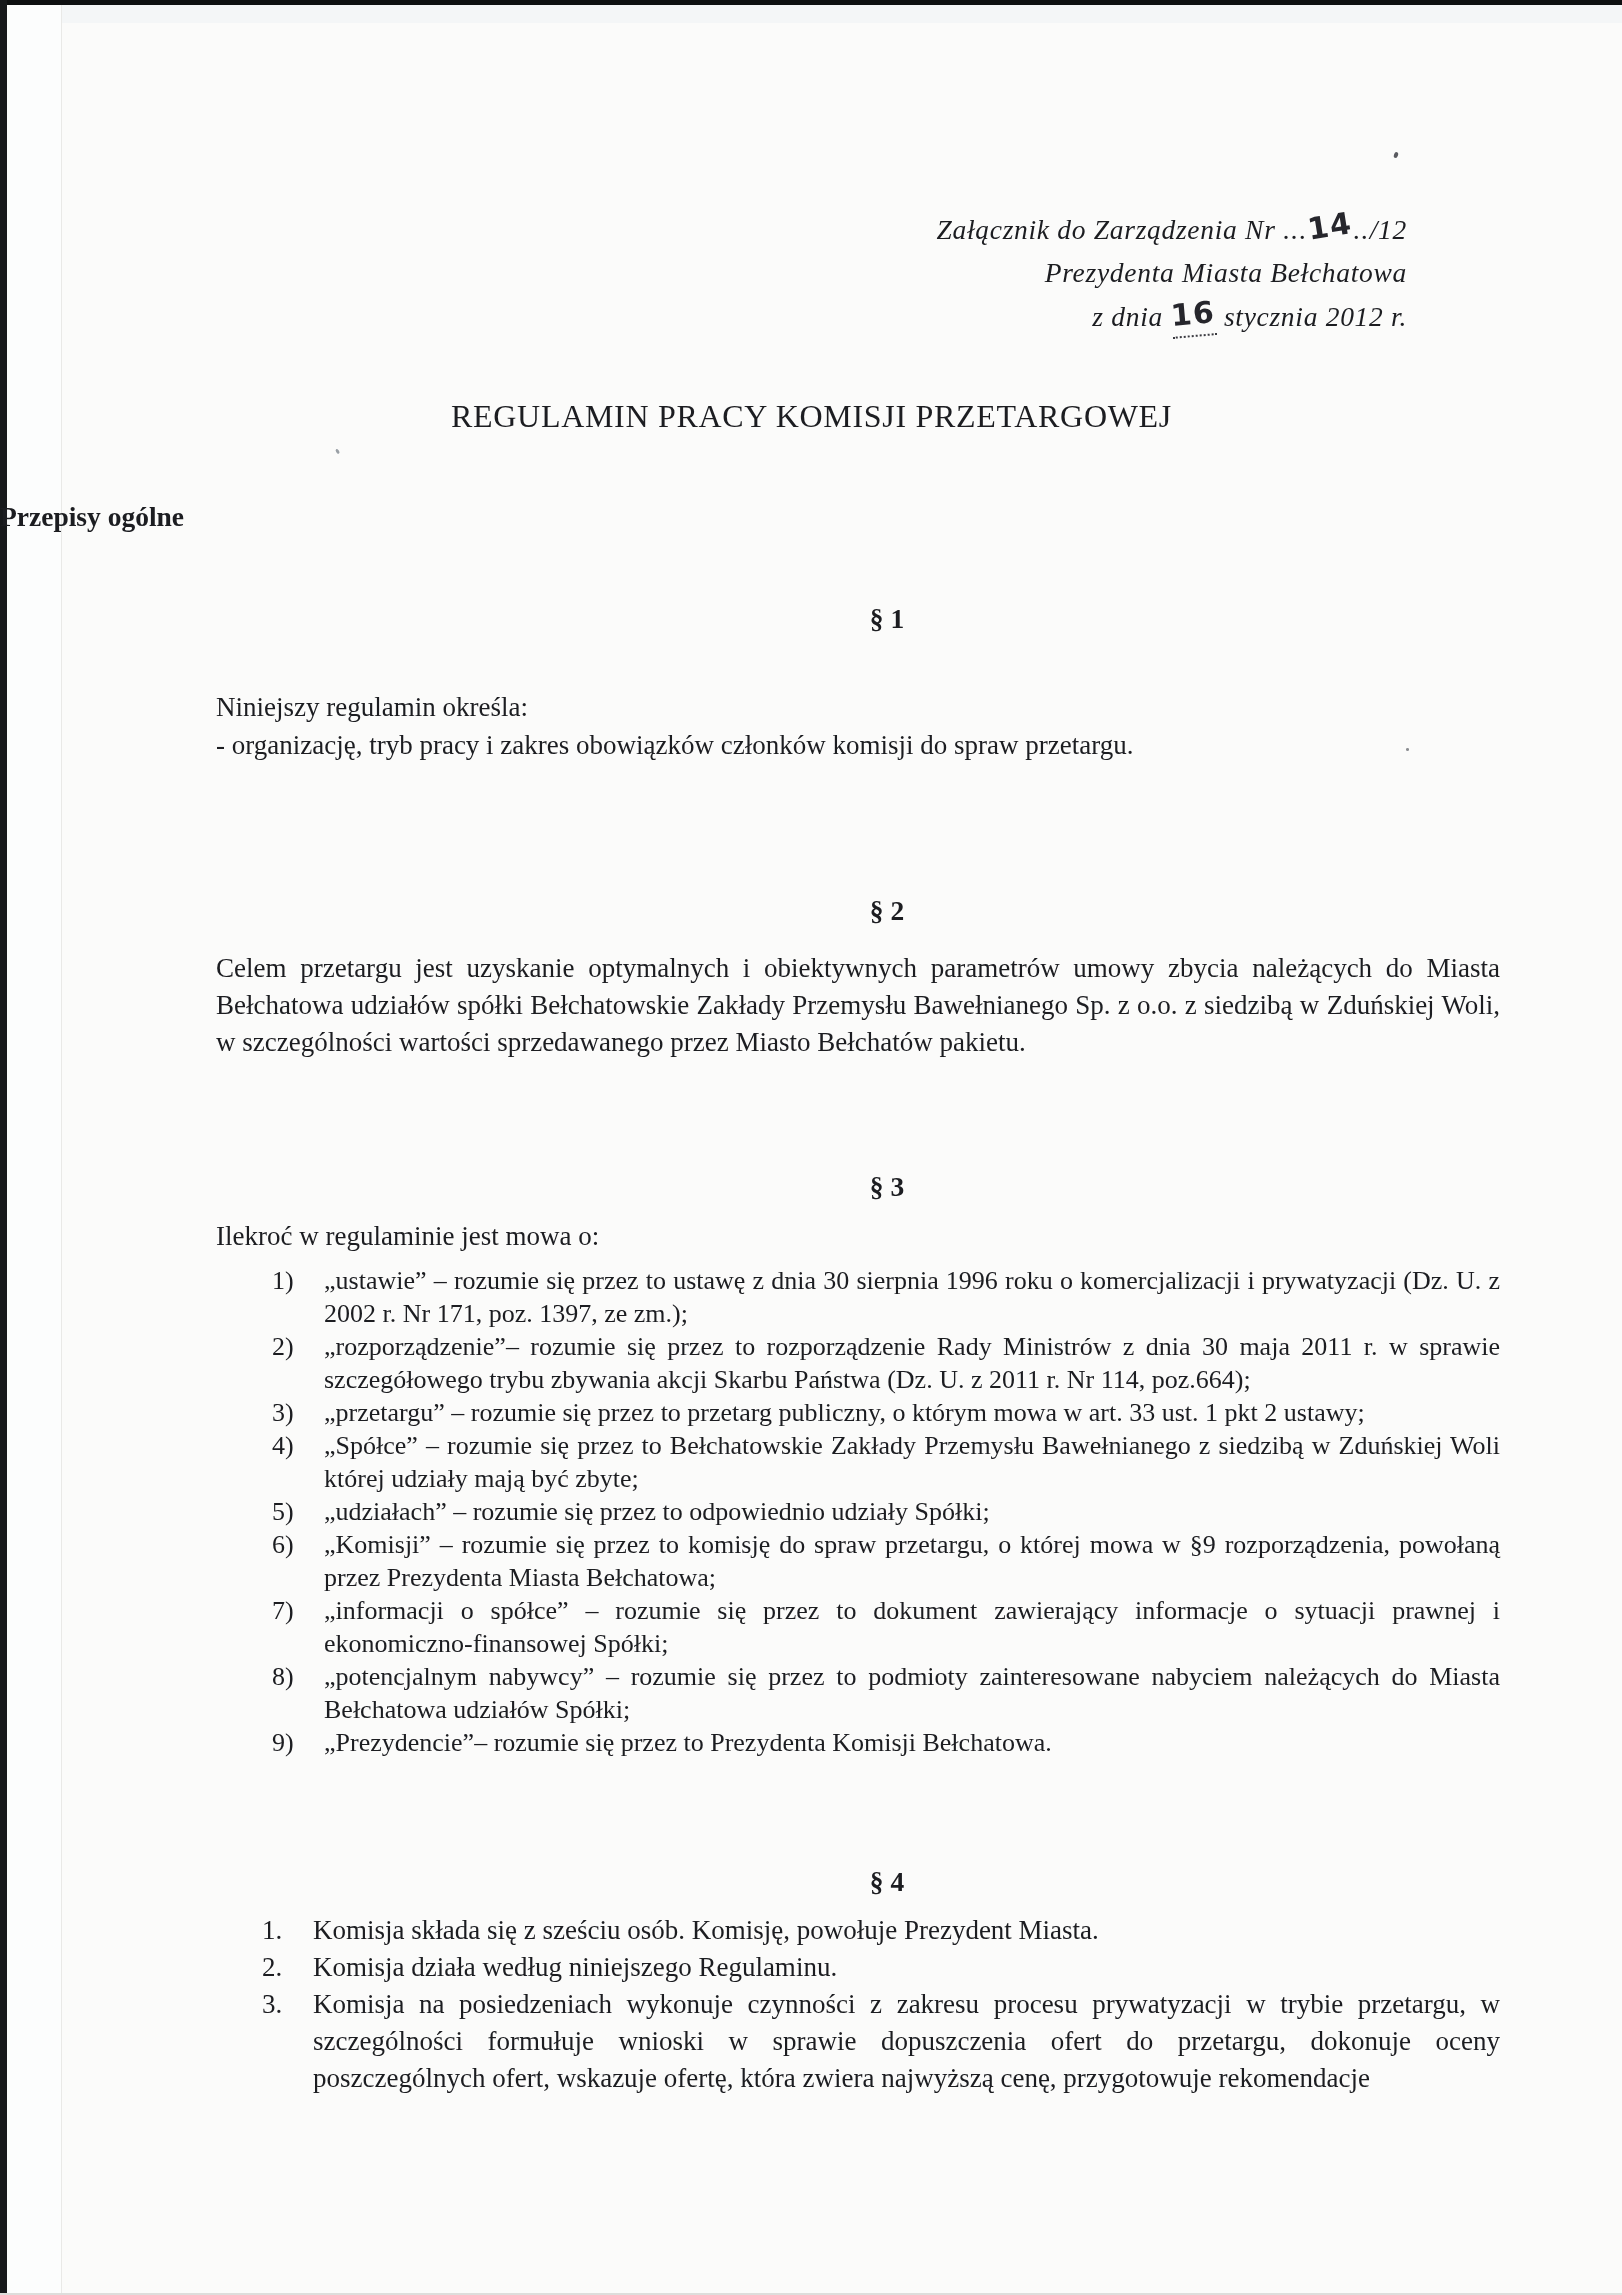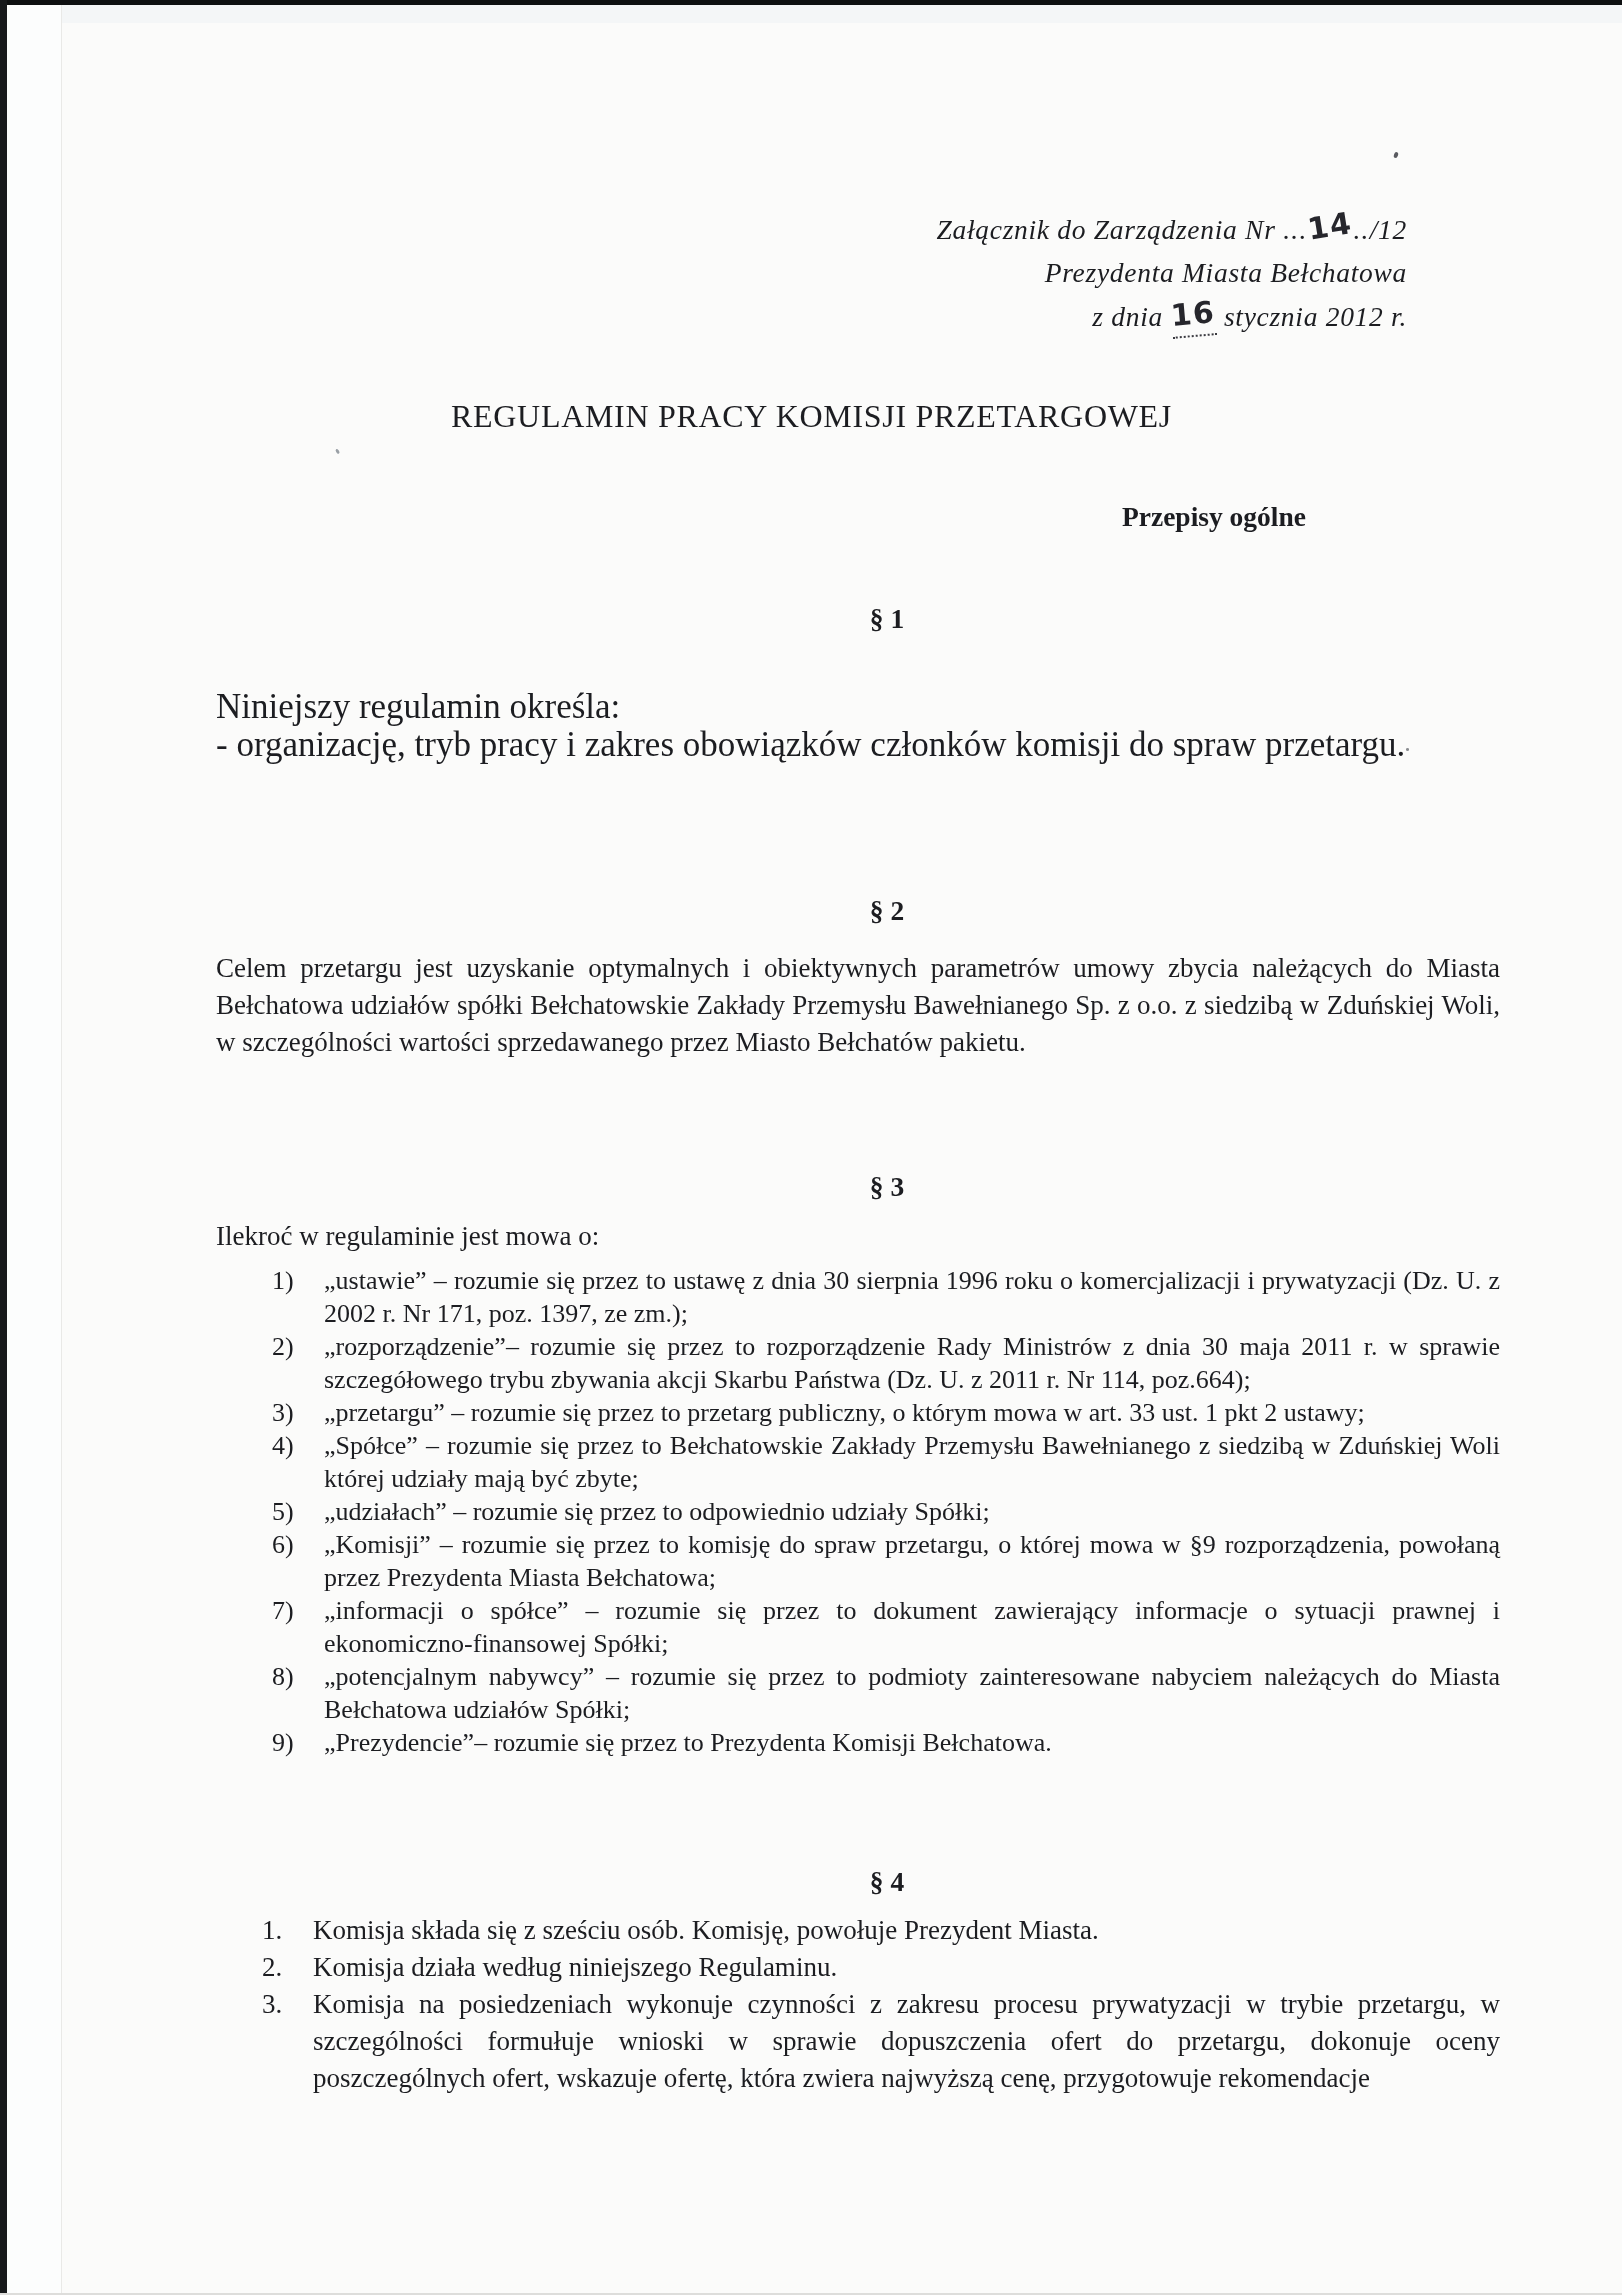--- a/index.html
+++ b/index.html
@@ -35,28 +35,28 @@
     transform:rotate(-9deg) translateY(-2.6px); margin:0 0.7px; letter-spacing:1.3px;
   }
   .hand.h16 { transform:rotate(-5deg) translateY(-2px); border-bottom:2px dotted #3a3a40; }
   
   .doc-title {
     position:absolute; top:398px; left:0; width:1623px; margin:0;
     text-align:center; font-size:32px; font-weight:400; letter-spacing:0.7px;
   }
   .doc-subtitle {
     position:absolute; top:501px; left:0; width:1306px; margin:0;
-    text-align:right; font-size:27.5px; font-weight:700;
+    text-align:left; font-size:27.5px; font-weight:700;
   }
   .sec-h {
     position:absolute; left:275px; width:1224px;
     text-align:center; font-size:27.5px; font-weight:700;
   }
   
-  .s1-body { position:absolute; top:688px; left:216px; width:1302px; font-size:35px; line-height:38px; }
+  .s1-body { position:absolute; top:688px; left:216px; width:1302px; font-size:27px; line-height:38px; }
   .s2-body { position:absolute; top:950px; left:216px; width:1284px; font-size:27px; line-height:37px; text-align:justify; }
   .s3-intro{ position:absolute; top:1221px; left:216px; width:1284px; font-size:27px; }
   .s3-list { position:absolute; top:1264px; left:272px; width:1228px; font-size:26px; line-height:33px; }
   .s4-list { position:absolute; top:1912px; left:262px; width:1238px; font-size:27px; line-height:37px; }
   .row { display:flex; align-items:flex-start; }
   .row .num { flex:0 0 52px; }
   .s4-list .row .num { flex:0 0 51px; }
   .row .txt { flex:1; text-align:justify; }
   .term { font-weight:400; }
 </style>

